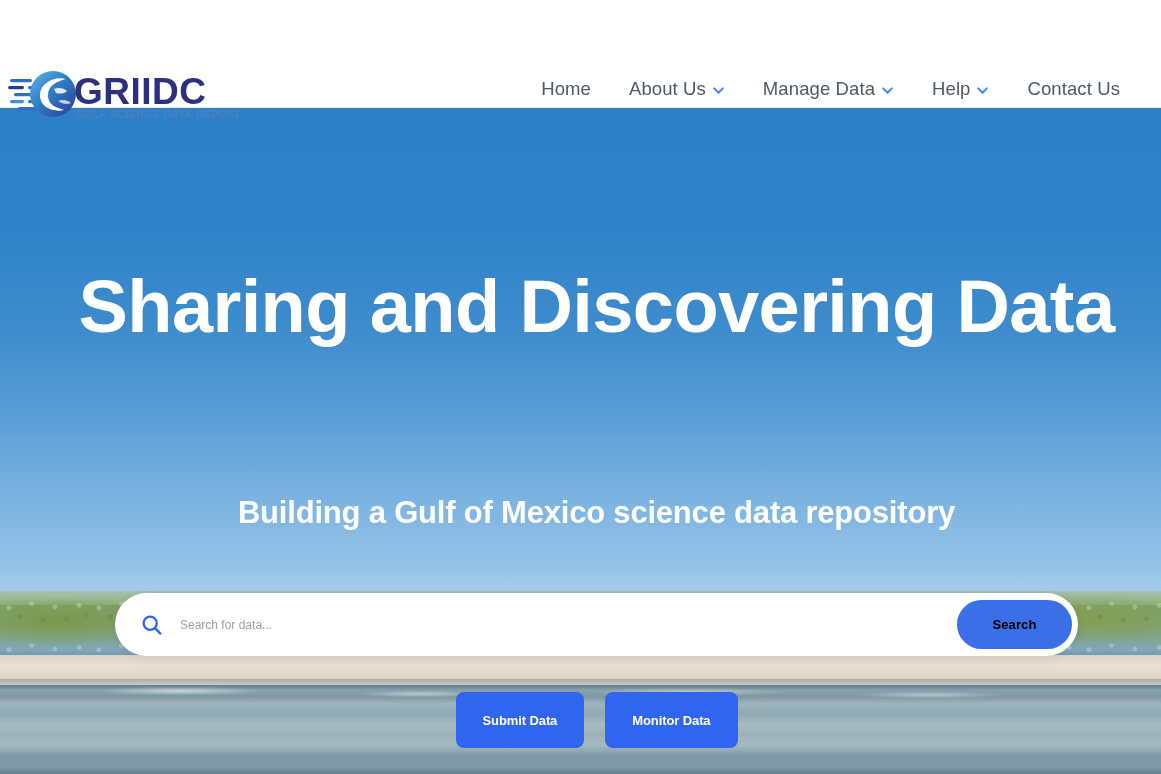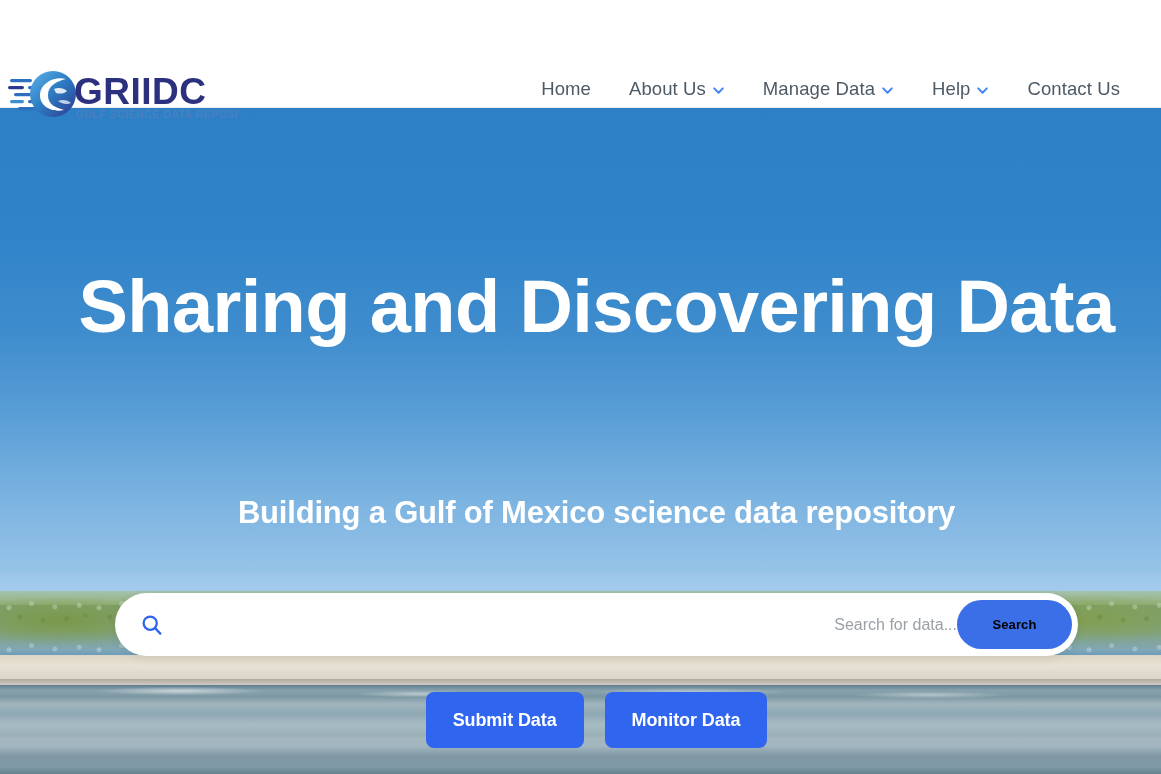--- a/index.html
+++ b/index.html
@@ -285,25 +285,24 @@
     flex: 0 0 24px;
     display: block;
   }
   .search-icon svg { display: block; }
 
   .search-input {
     flex: 1 1 auto;
     border: none;
     outline: none;
     font-family: "Liberation Sans", sans-serif;
-    font-size: 16px;
+    font-size: 12px;
     color: #333;
     padding-left: 16px;
     background: transparent;
-    text-align: right;
   }
   .search-input::placeholder { color: #9aa0a6; }
 
   .search-btn {
     flex: 0 0 auto;
     width: 115px;
     height: 49px;
     border: none;
     border-radius: 26px;
     background: #3b6fe8;
@@ -327,21 +326,21 @@
   }
 
   .cta-btn {
     border: none;
     height: 56px;
     padding: 0 27px;
     border-radius: 8px;
     background: #2f65ef;
     color: #ffffff;
     font-family: "Liberation Sans", sans-serif;
-    font-size: 18px;
+    font-size: 13px;
     font-weight: 700;
     cursor: pointer;
     letter-spacing: -0.1px;
     white-space: nowrap;
   }
 </style>
 </head>
 <body>
 
 <div class="header">

